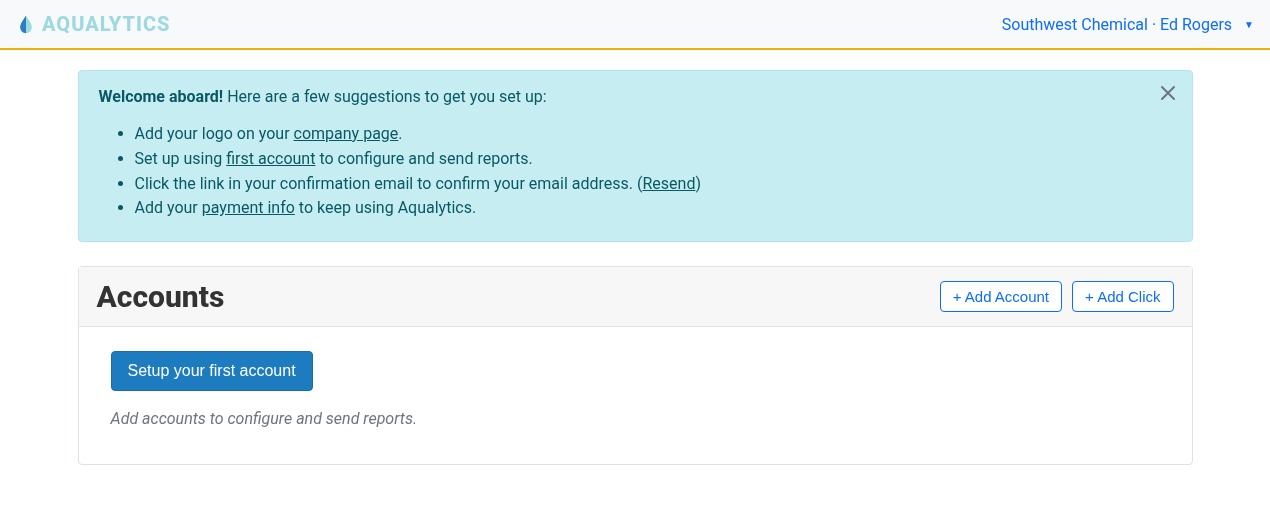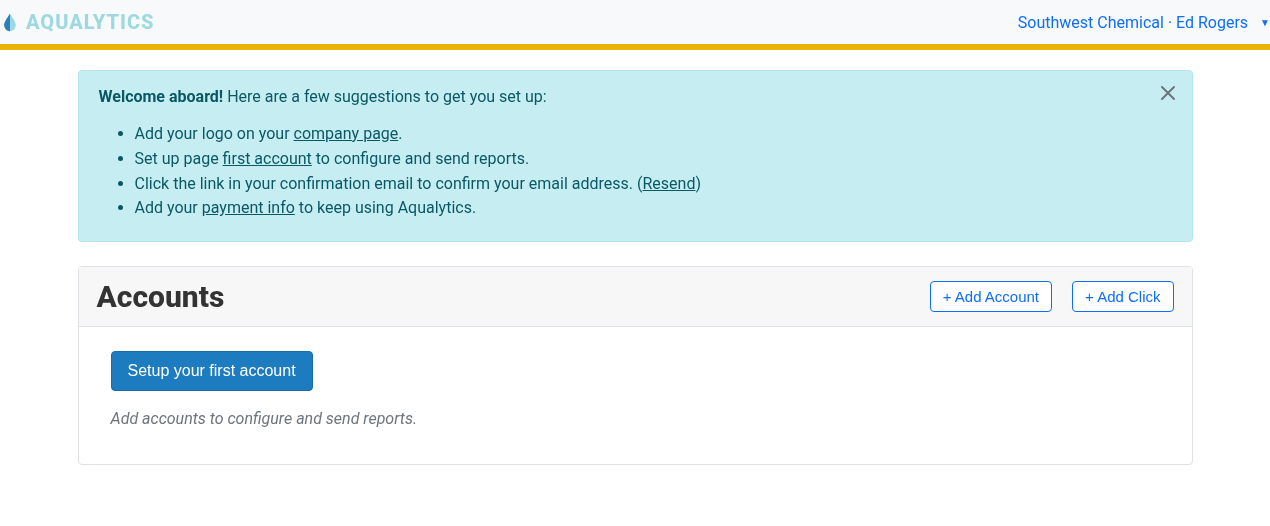--- a/index.html
+++ b/index.html
@@ -4,22 +4,22 @@
   <style>
     * { box-sizing: border-box; margin: 0; padding: 0; }
     body {
       font-family: -apple-system, BlinkMacSystemFont, "Segoe UI", Roboto, "Helvetica Neue", Arial, sans-serif;
       background: #fff;
       color: #212529;
       font-size: 16px;
     }
     .navbar {
       background: #f8f9fa;
-      border-bottom: 6px solid #eab308;
-      padding: 8px 0;
+      border-bottom: 2px solid #eab308;
+      padding: 8px 16px;
       display: flex;
       align-items: center;
       justify-content: space-between;
       height: 50px;
     }
     .brand {
       display: flex;
       align-items: center;
       gap: 6px;
     }
@@ -99,21 +99,21 @@
       justify-content: space-between;
     }
     .card-header h1 {
       font-size: 30px;
       font-weight: 800;
       color: #333;
       text-align: center;
     }
     .header-actions {
       display: flex;
-      gap: 20px;
+      gap: 10px;
     }
     .btn-outline-primary {
       background: #fff;
       border: 1px solid #0d6efd;
       color: #0d6efd;
       padding: 6px 12px;
       border-radius: 4px;
       font-size: 15px;
       cursor: pointer;
     }
@@ -165,21 +165,21 @@
     </button>
     <div>
       <span class="alert-heading">Welcome aboard!</span>
       <span class="alert-sub"> Here are a few suggestions to get you set up:</span>
     </div>
     <ul>
       <li>
         <span>Add your logo on your </span><a href="#">company page</a><span>.</span>
       </li>
       <li>
-        <span>Set up page </span><a href="#">first account</a><span> to configure and send reports.</span>
+        <span>Set up using </span><a href="#">first account</a><span> to configure and send reports.</span>
       </li>
       <li>
         <span>Click the link in your confirmation email to confirm your email address. (</span><a href="#">Resend</a><span>)</span>
       </li>
       <li>
         <span>Add your </span><a href="#">payment info</a><span> to keep using Aqualytics.</span>
       </li>
     </ul>
   </div>
 

